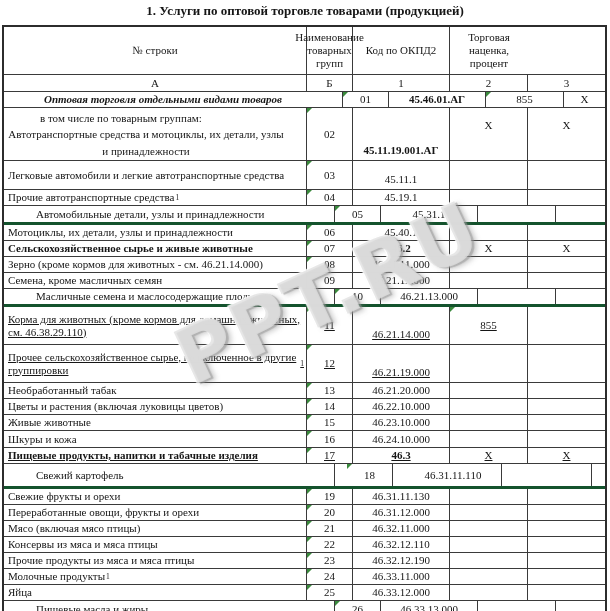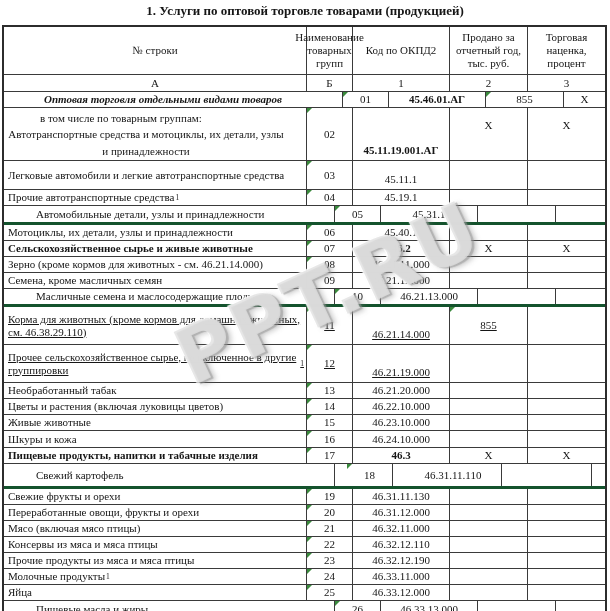--- a/index.html
+++ b/index.html
@@ -32,21 +32,21 @@
   
   .kind-total .name { font-weight:bold; font-style:italic; }
   .kind-total .code,.kind-group .code,.kind-section .code { font-weight:bold; }
   .kind-section .name { justify-content:flex-start; text-align:center; font-weight:bold; }
   
   .r01 { min-height:14px;padding-left:36px; } .r02 { min-height:51px; } .r03 { min-height:28px; }
   .r04 { min-height:15px; } .r05 { min-height:16px; } .r06 { min-height:15px; }
   .r07,.r08 { min-height:14px; } .r09,.r10 { min-height:15px; }
   .r11,.r12 { min-height:37px;text-decoration:underline; } .r13 { min-height:14px; }
   .r14 { min-height:15px; } .r15 { min-height:14px; } .r16 { min-height:16px; }
-  .r17 { min-height:14px; } .r18 { min-height:22px;gap:12px; }
+  .r17 { min-height:14px;text-decoration:underline; } .r18 { min-height:22px;gap:12px; }
   .r19,.r20,.r21,.r22,.r23,.r24,.r25 { min-height:15px; }
   .r26 { min-height:17px; }
   .pb { border-bottom:3px solid #14532d;padding-left:28px; }
   .r02 .name { display:block; padding:2px 20px 0 2px; }
   .pre { display:block; padding-left:34px; line-height:16px; }
   .kind-group .nm { display:block; text-align:center; font-weight:normal; line-height:17px; }
   .r02 .code,.r03 .code,.r11 .code,.r12 .code { align-items:flex-end; padding-bottom:3px; }
   .r02 .sold,.r02 .markup { align-items:flex-start; padding-top:11px; }
   sup { font-size:7.5px; line-height:0; margin-left:1px; }
   
@@ -71,21 +71,20 @@
 <body>
 
 <div class="page">
   <div class="title">1. Услуги по оптовой торговле товарами (продукцией)</div>
 
   <div class="tbl">
     <div class="hrow">
       <div class="hc">№ строки</div>
       <div class="hc">Наименование товарных групп</div>
       <div class="hc">Код по ОКПД2</div>
-      <div class="hc">Продано за отчетный год, тыс. руб.</div>
       <div class="hc">Торговая наценка, процент</div>
     </div>
     <div class="lrow">
       <div class="lc">А</div>
       <div class="lc">Б</div>
       <div class="lc">1</div>
       <div class="lc">2</div>
       <div class="lc">3</div>
     </div>
     <div id="rows">

